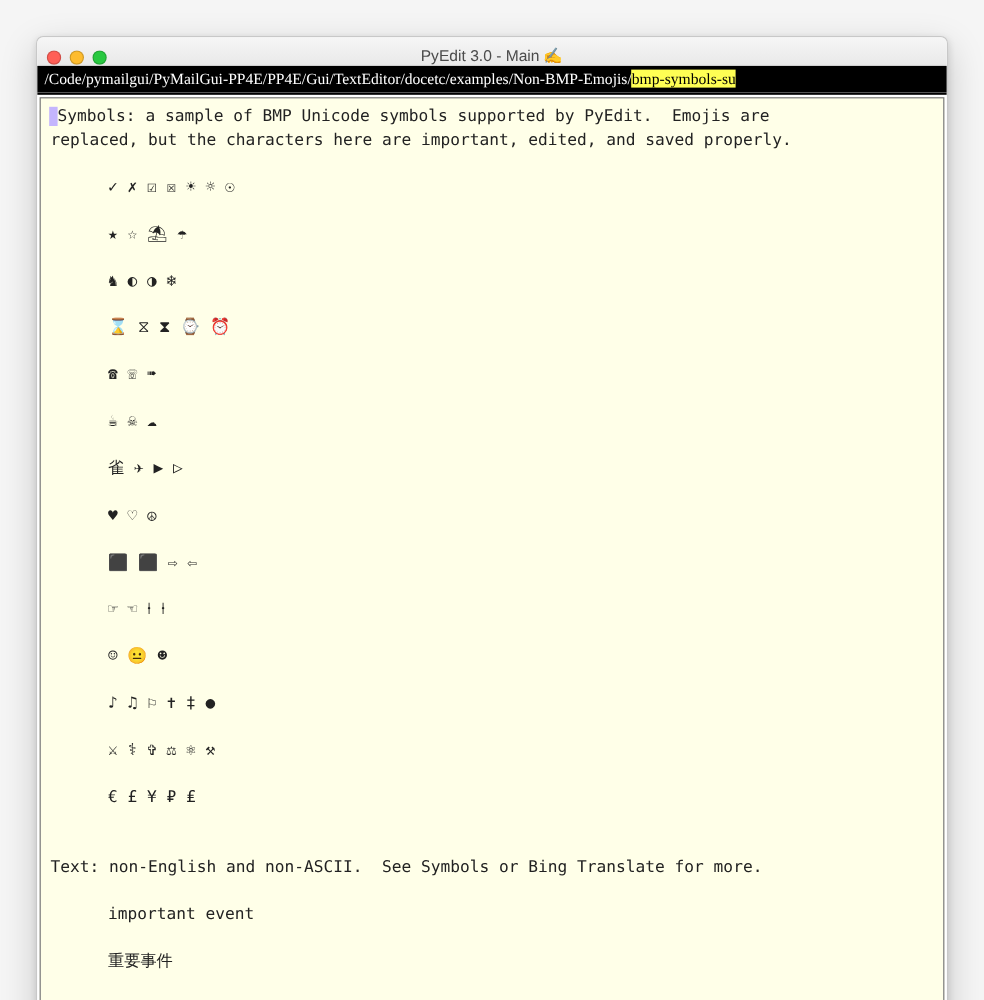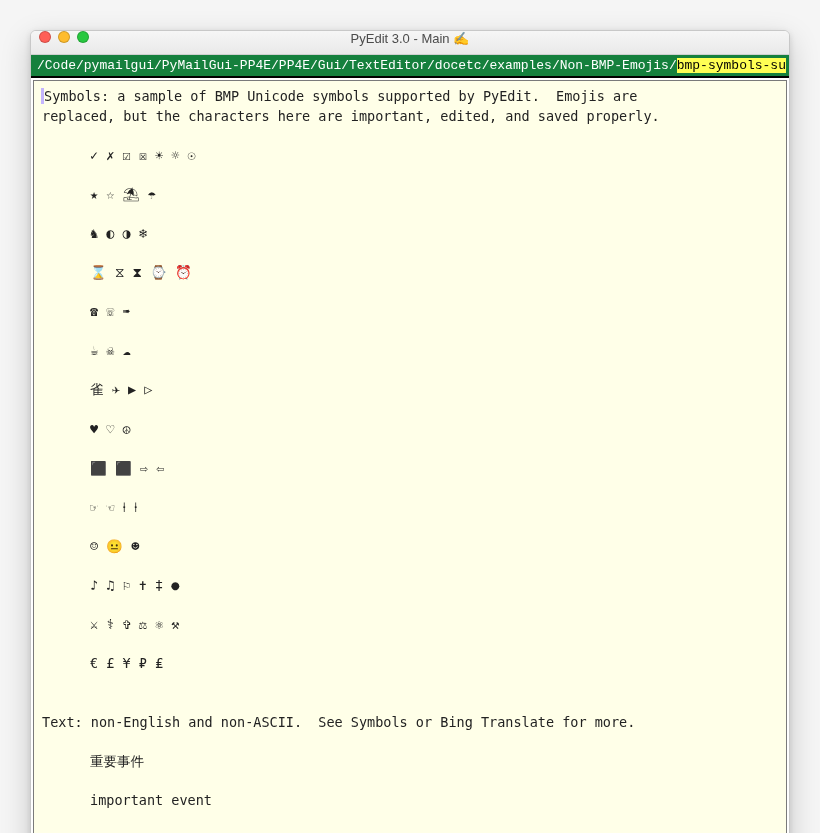--- a/index.html
+++ b/index.html
@@ -17,21 +17,21 @@
     border: 1px solid #c8c8c8;
     border-radius: 6px;
     box-shadow: 0 10px 30px rgba(0,0,0,.18), 0 2px 6px rgba(0,0,0,.12);
     overflow: hidden;
   }
   .titlebar {
     height: 24px;
     background: linear-gradient(#f6f6f6, #e9e9e9);
     border-bottom: 1px solid #d0d0d0;
     display: flex;
-    align-items: flex-start;
+    align-items: flex-end;
     padding: 0 8px;
     position: relative;
   }
   .traffic {
     display: flex;
     gap: 7px;
   }
   .tl-btn {
     width: 12px; height: 12px; border-radius: 50%;
     border: .5px solid rgba(0,0,0,.18);
@@ -41,23 +41,23 @@
   .zoom-btn { background: #28c840; }
   .title {
     position: absolute;
     left: 0; right: 0;
     text-align: center;
     font-size: 13px;
     color: #4b4b4b;
     pointer-events: none;
   }
   .pathbar {
-    background: #15803d;
+    background: #000000;
     color: #fff;
-    font-family: Liberation Mono, monospace;
+    font-family: Liberation Serif, serif;
     font-size: 13px;
     padding: 3px 6px;
     white-space: nowrap;
     overflow: hidden;
   }
   .pathbar .hl { background: #ffff54; color: #000; }
   .editor-wrap {
     border-top: 2px solid #000;
     border-bottom: 2px solid #000;
     padding: 2px;
@@ -69,21 +69,21 @@
     padding: 6px 8px;
     font-family: Menlo, Consolas, monospace;
     font-size: 13.5px;
     line-height: 1.45;
     color: #222;
     white-space: pre-wrap;
     min-height: 640px;
     outline: none;
   }
   .editor .caret-start {
-    border-left: 3px solid #c4b5fd;
+    border-left: 7px solid #c4b5fd;
     margin-left: -1px;
   }
   .symline { padding-left: 48px; }
   .txtline { padding-left: 48px; }
 </style>
 </head>
 <body>
 
 <div class="window">
 
@@ -112,22 +112,22 @@
 <div class="symline">♥ ♡ ☮</div>
 <div class="symline">⬛ ⬛ ⇨ ⇦</div>
 <div class="symline">☞ ☜ ⍿ ⍿</div>
 <div class="symline">☺ 😐 ☻</div>
 <div class="symline">♪ ♫ ⚐ ✝ ‡ ●</div>
 <div class="symline">⚔ ⚕ ✞ ⚖ ⚛ ⚒</div>
 <div class="symline">€ £ ¥ ₽ ₤</div>
 
 <span>Text: non-English and non-ASCII.  See Symbols or Bing Translate for more.</span>
 
+<div class="txtline">important event</div>
 <div class="txtline">重要事件</div>
-<div class="txtline">important event</div>
 <div class="txtline">Важное событие</div>
 
 
 
 
 
 
 
 
 </div>

